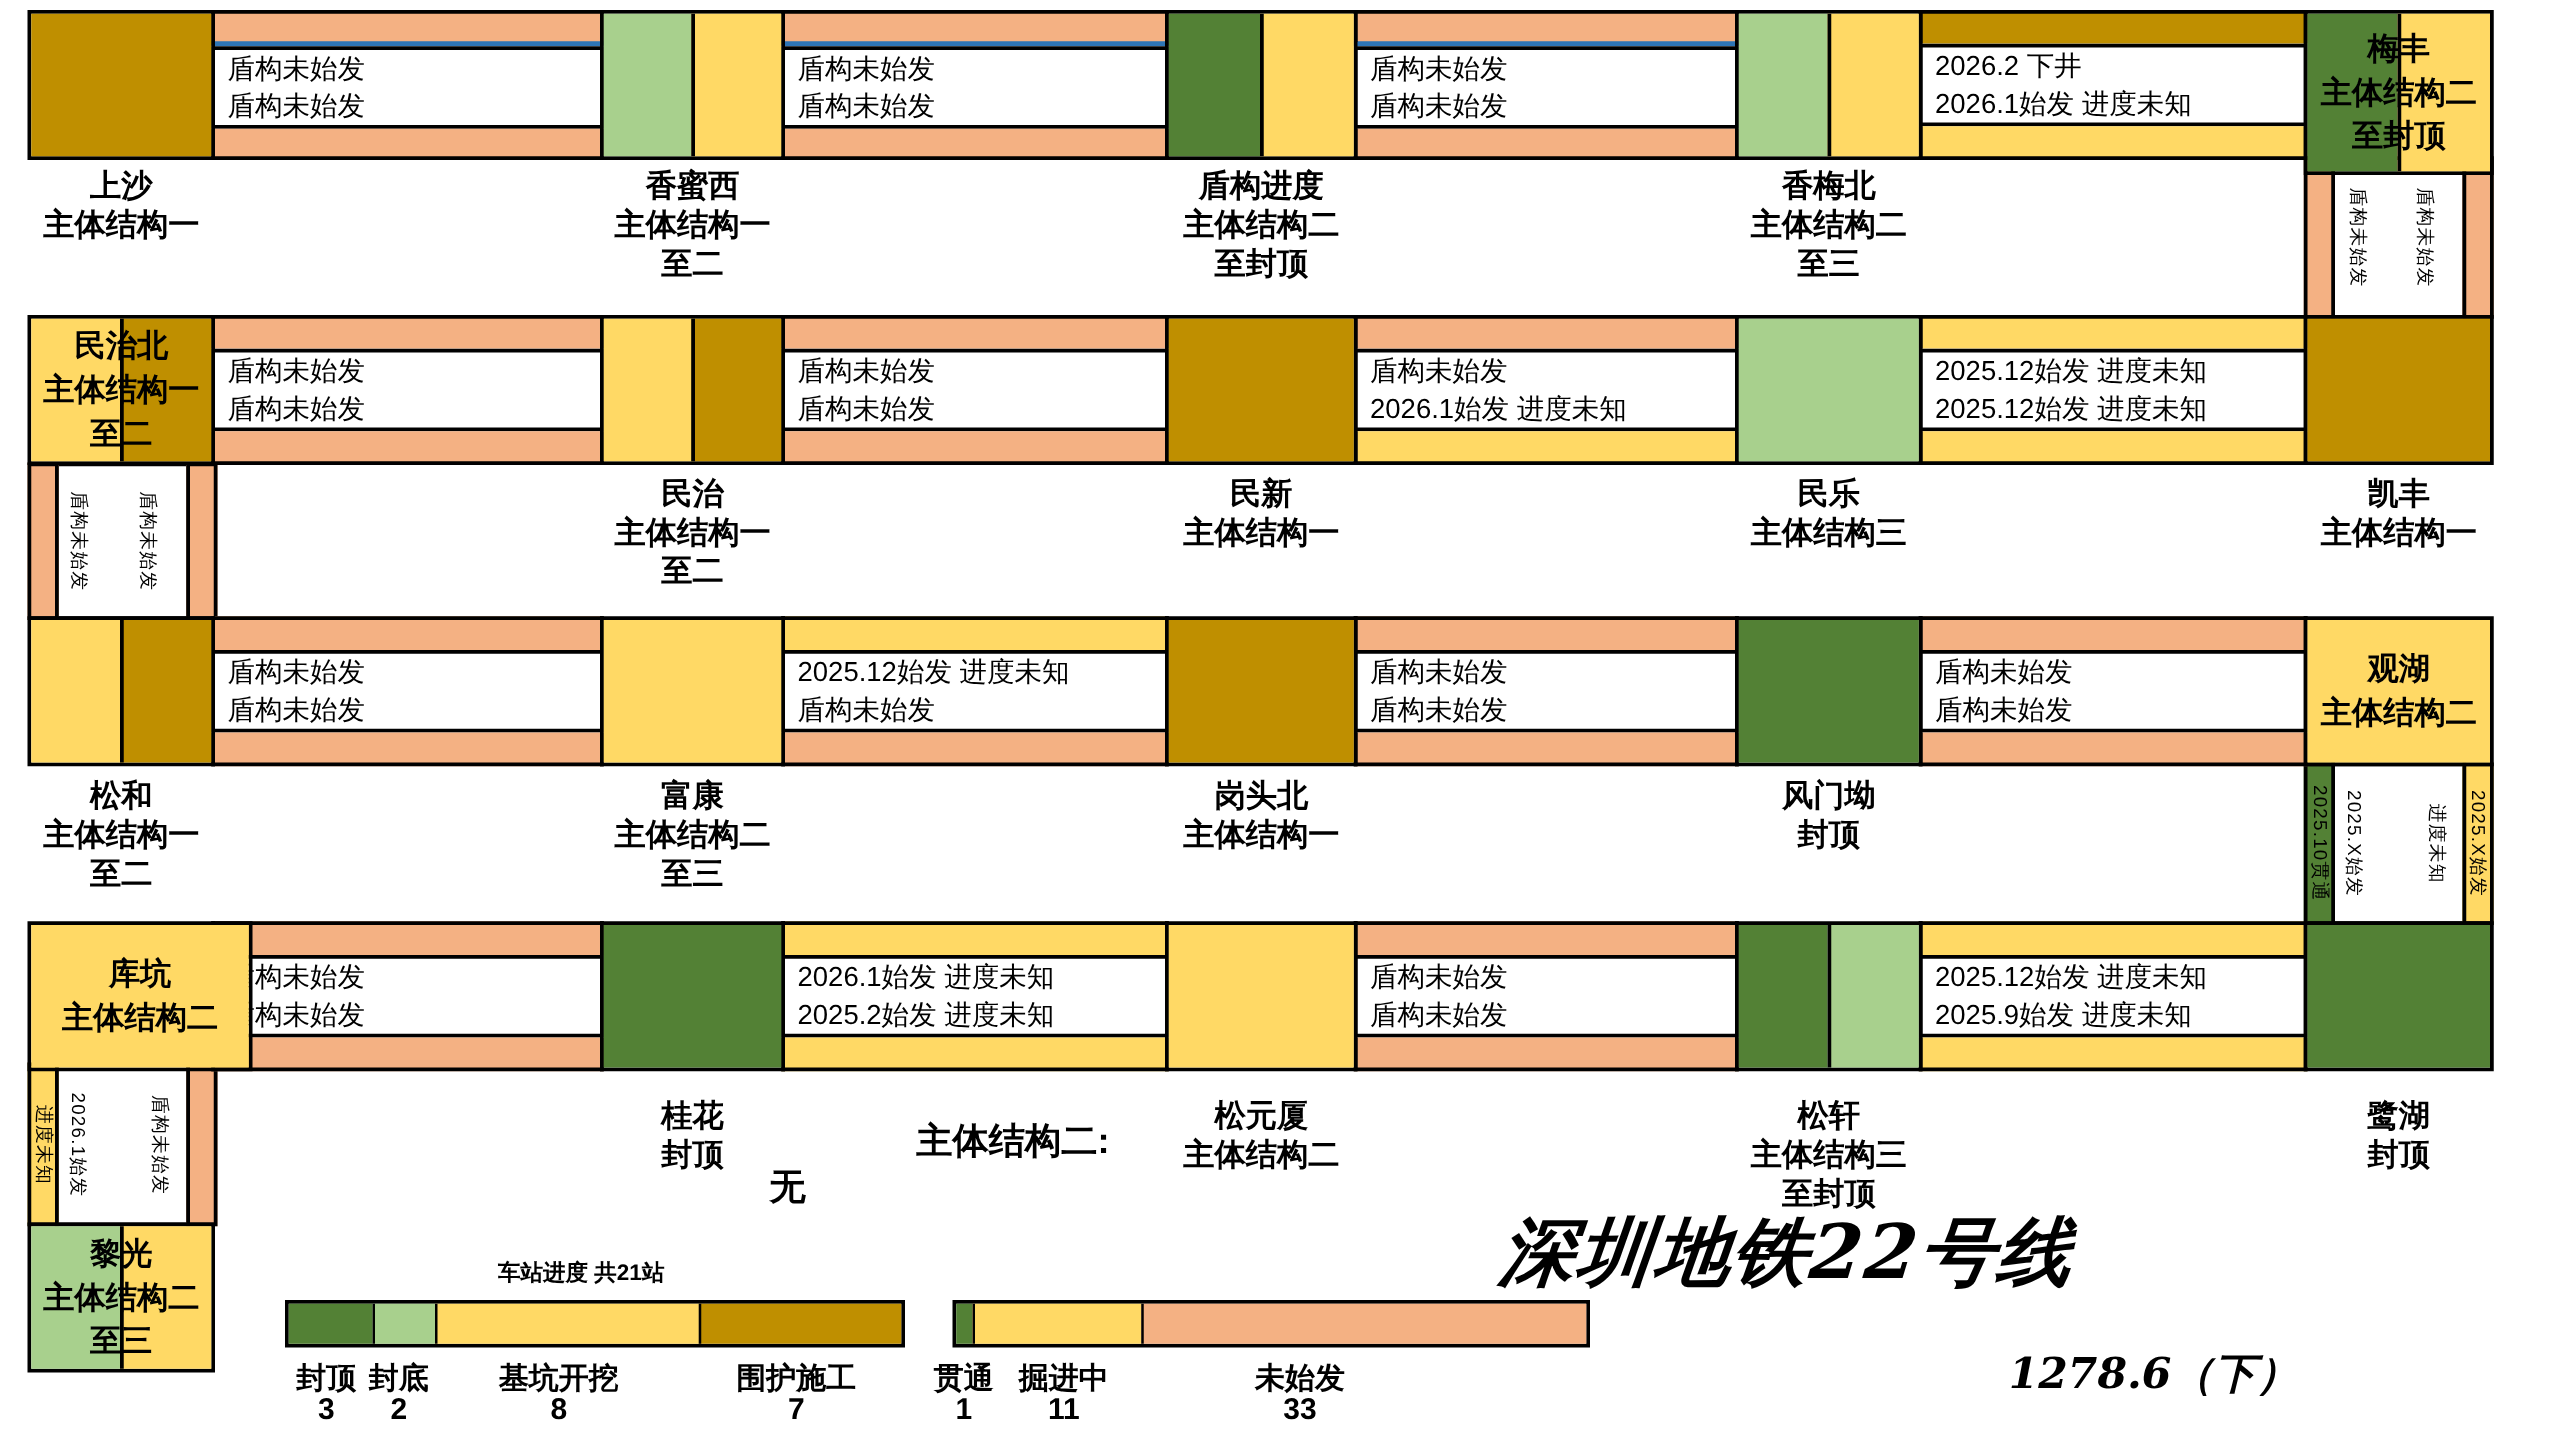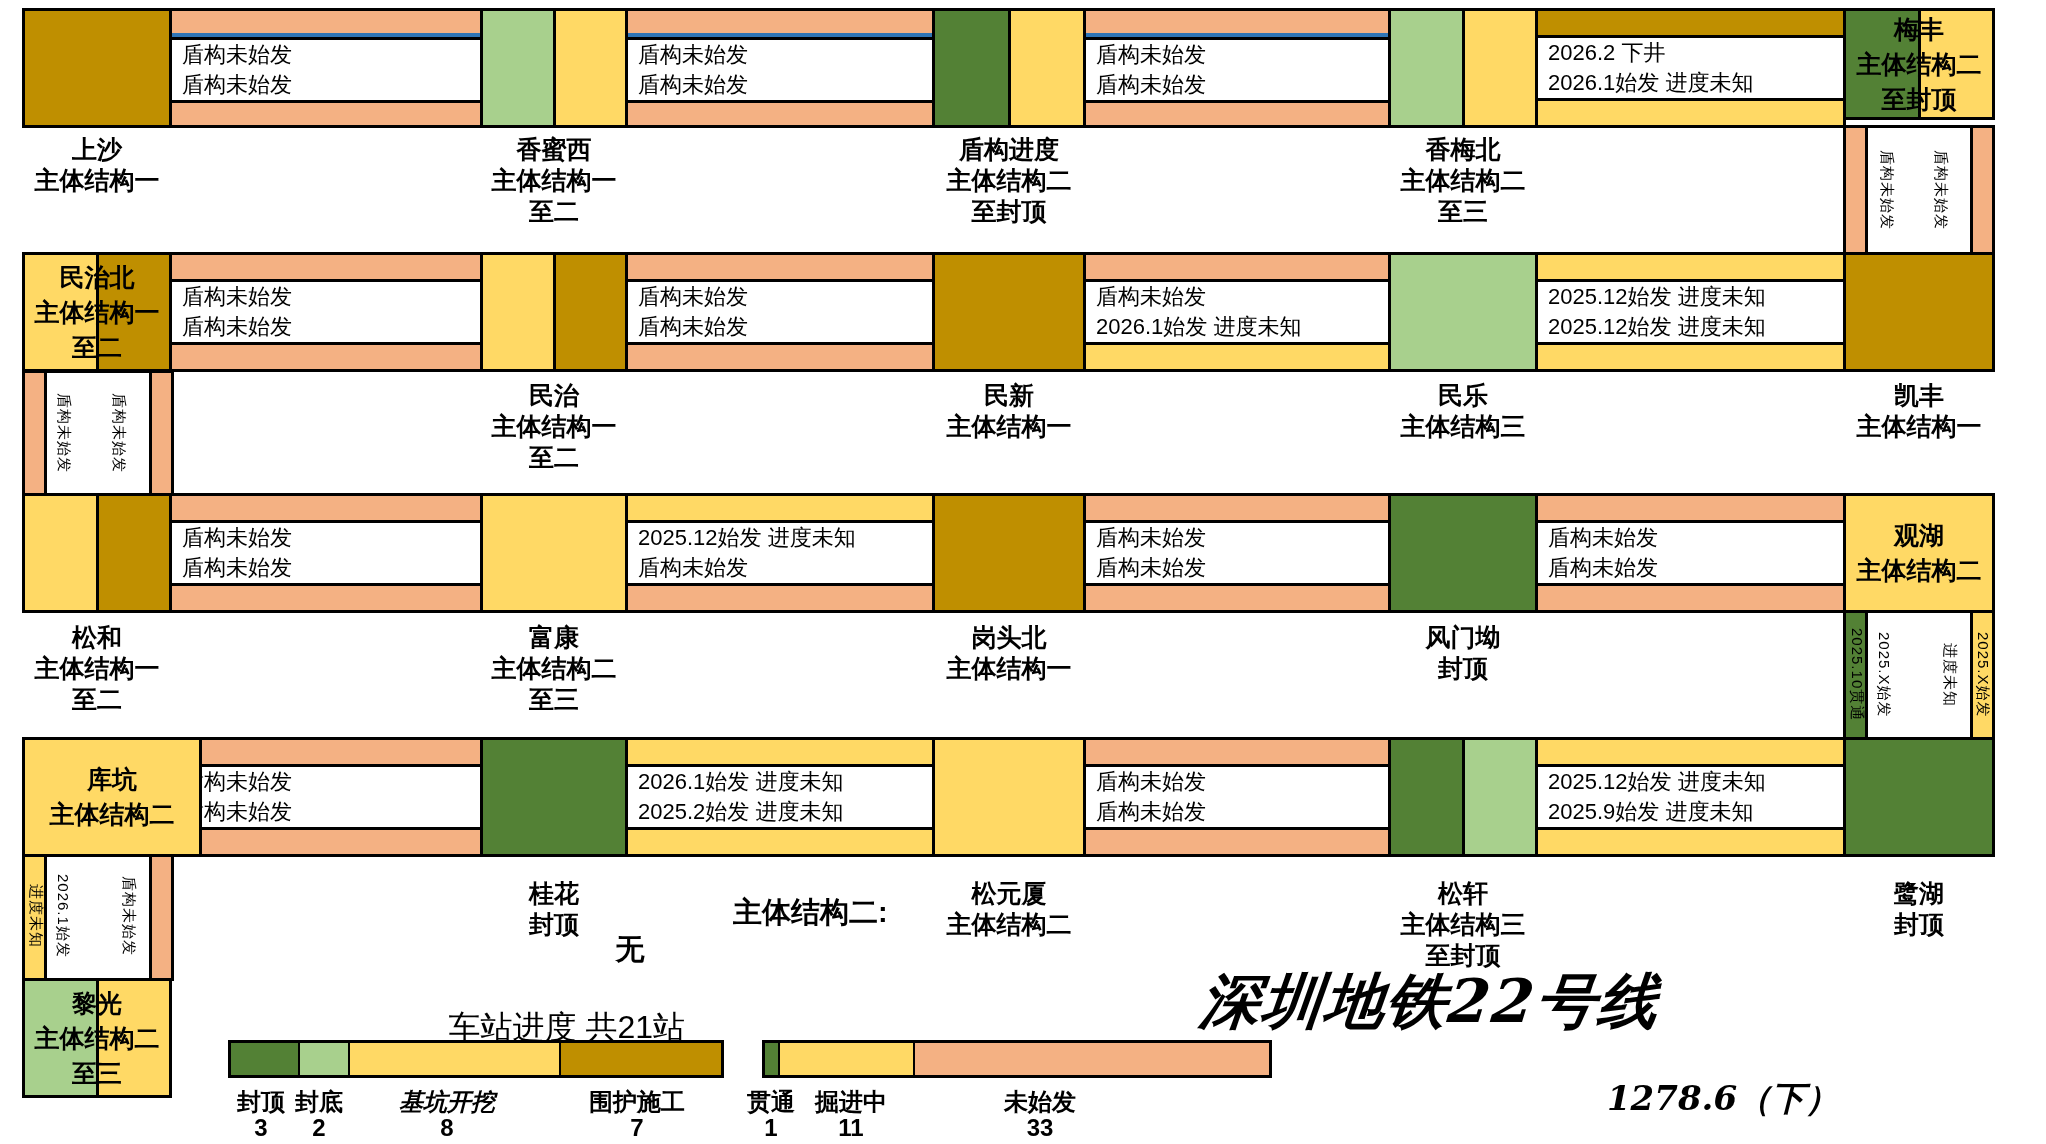--- a/index.html
+++ b/index.html
@@ -16,21 +16,21 @@
   .seg-top{border-bottom:none;}
   .seg-bot{border-top:none;}
   .seg-top.route{border-bottom:4px solid #2E75B6;}
   .seg-mid{flex:1;background:#fff;border:3px solid #000;display:flex;flex-direction:column;
     justify-content:space-evenly;padding-left:10px;font-size:22px;}
   .seg-line{white-space:nowrap;}
   .con-mid{background:#fff;border:3px solid #000;}
   .con-bar{border:3px solid #000;}
   .vwrap{display:flex;align-items:center;justify-content:center;z-index:3;}
   .vtext{writing-mode:vertical-rl;text-orientation:sideways;font-size:15px;white-space:nowrap;letter-spacing:1px;}
-  .legend-title{text-align:right;font-weight:400;font-size:32px;white-space:nowrap;}
+  .legend-title{text-align:center;font-weight:700;font-size:18px;white-space:nowrap;}
   .legend-bar{display:flex;border:3px solid #000;}
   .legend-item{height:100%;}
   .legend-sep{border-left:2px solid #000;}
   .legend-label,.legend-count{text-align:center;font-weight:700;font-size:24px;white-space:nowrap;}
   .monthly{font-weight:700;font-size:29px;white-space:nowrap;}
   #main-title{font-family:"DejaVu Serif",serif;font-style:italic;font-weight:700;font-size:60px;
     transform:skewX(-6deg);letter-spacing:2px;white-space:nowrap;text-align:center;}
   #period{font-family:"DejaVu Serif",serif;font-style:italic;font-weight:700;font-size:34px;white-space:nowrap;text-align:center;}
 </style>
 </head>
@@ -68,21 +68,21 @@
     </div>
     <div class="abs station-label" style="left: 1323px; top: 134px; width: 280px;">
       <div>香梅北</div>
       <div>主体结构二</div>
       <div>至三</div>
     </div>
     <div class="abs station-block" style="left: 1388px; top: 8px; width: 150px; height: 120px;">
       <div class="block-half" style="background: rgb(168, 208, 141);"></div>
       <div class="block-half half-sep" style="background: rgb(255, 217, 101);"></div>
     </div>
-    <div class="abs station-block" style="left: 1843px; top: 8px; width: 152px; height: 112px;">
+    <div class="abs station-block" style="left: 1843px; top: 8px; width: 152px; height: 132px;">
       <div class="block-half" style="background: rgb(83, 129, 53);"></div>
       <div class="block-half half-sep" style="background: rgb(255, 217, 101);"></div>
       <div class="station-overlay">
         <div>梅丰</div>
         <div>主体结构二</div>
         <div>至封顶</div>
       </div>
     </div>
     <div class="abs seg" style="left: 169px; top: 8px; width: 314px; height: 120px;">
       <div class="seg-bar seg-top route" style="background: rgb(244, 177, 131);"></div>
@@ -386,21 +386,21 @@
       </div>
       <div class="abs vwrap" style="left: 93px; top: 0px; width: 26px; height: 131px;">
         <div class="vtext">盾构未始发</div>
       </div>
     </div>
     <div class="abs legend-title" style="left: 245px; top: 1006px; width: 440px;">车站进度 共21站</div>
     <div class="abs legend-label" style="left: 181px; top: 1086px; width: 160px;">封顶</div>
     <div class="abs legend-count" style="left: 181px; top: 1114px; width: 160px;">3</div>
     <div class="abs legend-label" style="left: 239px; top: 1086px; width: 160px;">封底</div>
     <div class="abs legend-count" style="left: 239px; top: 1114px; width: 160px;">2</div>
-    <div class="abs legend-label" style="left: 367px; top: 1086px; width: 160px; font-style: italic;">基坑开挖</div>
+    <div class="abs legend-label" style="left: 367px; top: 1086px; width: 160px;">基坑开挖</div>
     <div class="abs legend-count" style="left: 367px; top: 1114px; width: 160px;">8</div>
     <div class="abs legend-label" style="left: 557px; top: 1086px; width: 160px;">围护施工</div>
     <div class="abs legend-count" style="left: 557px; top: 1114px; width: 160px;">7</div>
     <div class="abs legend-bar" style="left: 228px; top: 1040px; height: 38px;">
       <div class="legend-item" style="width: 67px; background: rgb(83, 129, 53);"></div>
       <div class="legend-item legend-sep" style="width: 48px; background: rgb(168, 208, 141);"></div>
       <div class="legend-item legend-sep" style="width: 209px; background: rgb(255, 217, 101);"></div>
       <div class="legend-item legend-sep" style="width: 160px; background: rgb(191, 143, 0);"></div>
     </div>
     <div class="abs legend-label" style="left: 691px; top: 1086px; width: 160px;">贯通</div>

